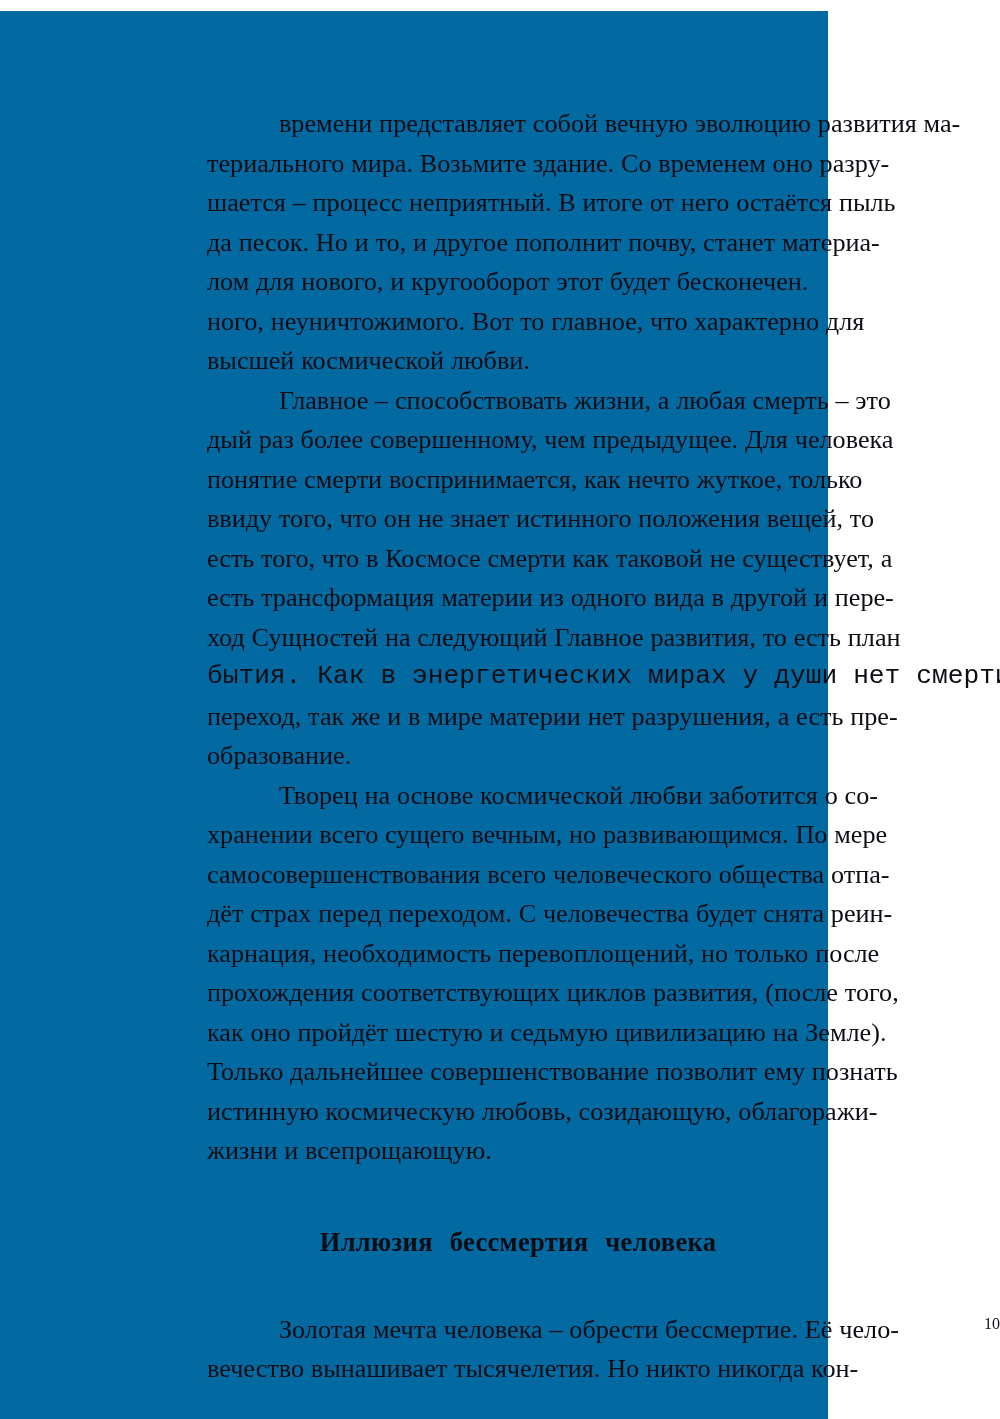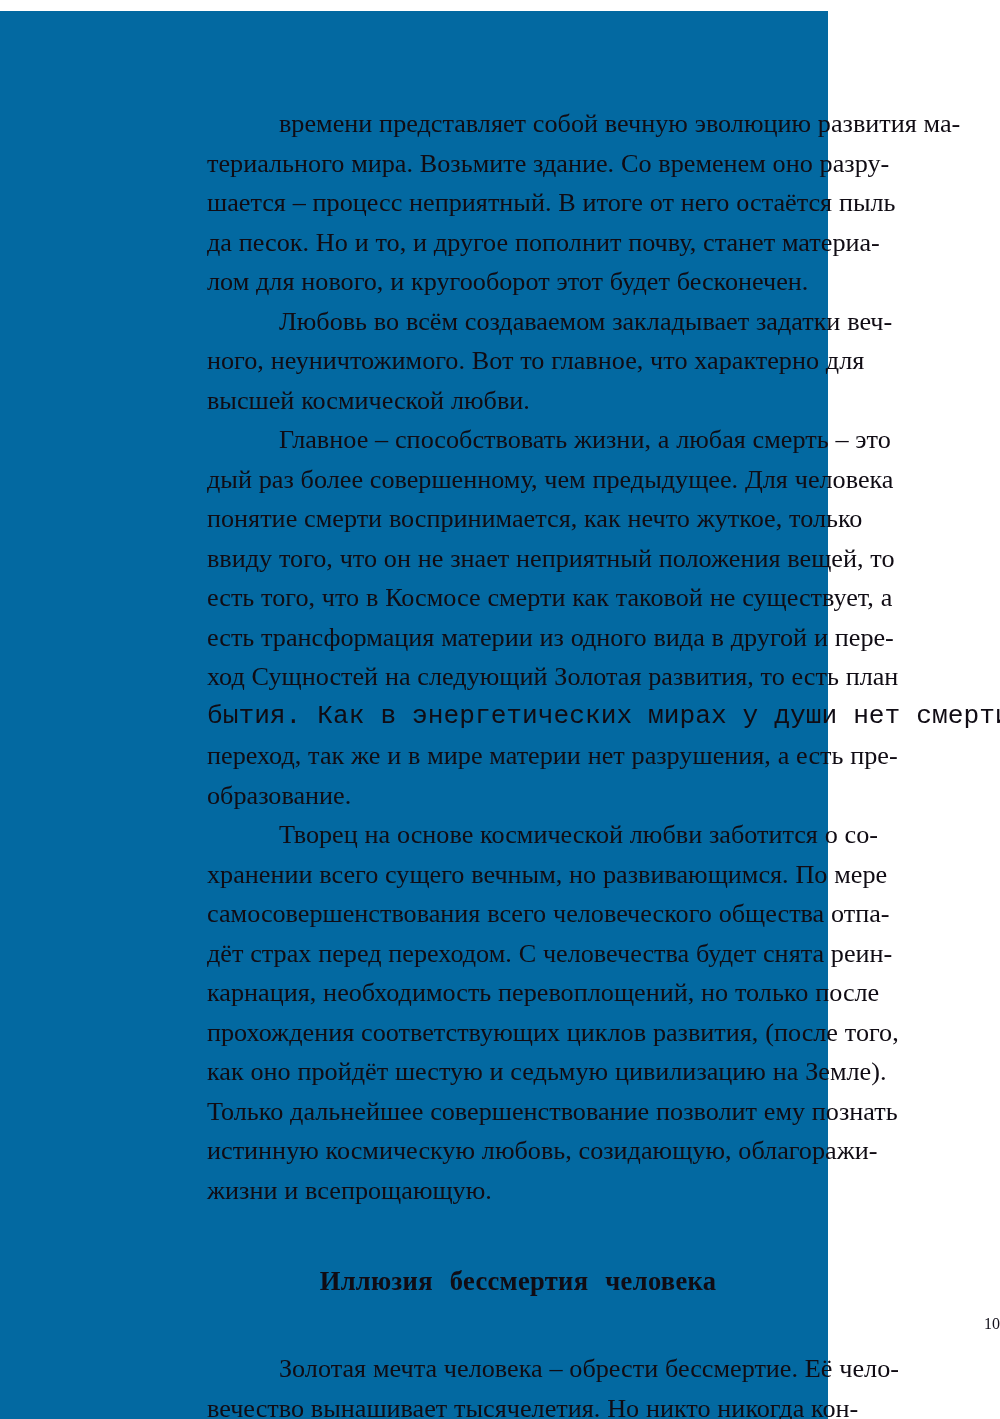--- a/index.html
+++ b/index.html
@@ -84,33 +84,32 @@
 
     <p class="para">
       <span class="ln" style="padding-left: 72px; display: block; justify-content: space-between;">времени представляет собой вечную эволюцию развития ма-</span>
       <span class="ln" style="display: block; justify-content: space-between;">териального мира. Возьмите здание. Со временем оно разру-</span>
       <span class="ln" style="display: block; justify-content: space-between;">шается – процесс неприятный. В итоге от него остаётся пыль</span>
       <span class="ln" style="display: block; justify-content: space-between;">да песок. Но и то, и другое пополнит почву, станет материа-</span>
       <span class="ln">лом для нового, и кругооборот этот будет бесконечен.</span>
     </p>
 
     <p class="para">
-      <span class="ln" style="padding-left: 72px; display: block; justify-content: space-between;">Любовь во всём создаваемом закладывает задатки веч-</span>
       <span class="ln" style="display: block; justify-content: space-between;">ного, неуничтожимого. Вот то главное, что характерно для</span>
       <span class="ln">высшей космической любви.</span>
     </p>
 
     <p class="para">
       <span class="ln" style="padding-left: 72px; display: block; justify-content: space-between;">Главное – способствовать жизни, а любая смерть – это</span>
       <span class="ln" style="display: block; justify-content: space-between;">дый раз более совершенному, чем предыдущее. Для человека</span>
       <span class="ln" style="display: block; justify-content: space-between;">понятие смерти воспринимается, как нечто жуткое, только</span>
-      <span class="ln" style="display: block; justify-content: space-between;">ввиду  того, что он не знает неприятный положения вещей, то</span>
+      <span class="ln" style="display: block; justify-content: space-between;">ввиду  того, что он не знает истинного положения вещей, то</span>
       <span class="ln" style="display: block; justify-content: space-between;">есть того, что в Космосе смерти как таковой не существует, а</span>
       <span class="ln" style="display: block; justify-content: space-between;">есть трансформация материи из одного вида в другой и пере-</span>
-      <span class="ln" style="display: block; justify-content: space-between;">ход Сущностей на следующий Золотая развития, то есть план</span>
+      <span class="ln" style="display: block; justify-content: space-between;">ход Сущностей на следующий Главное развития, то есть план</span>
       <span class="ln" style="display: block; justify-content: space-between; font-family: Liberation Mono, monospace;">бытия. Как в энергетических мирах у души нет смерти, а есть</span>
       <span class="ln" style="display: block; justify-content: space-between;">переход, так же и в мире материи нет разрушения, а есть пре-</span>
       <span class="ln">образование.</span>
     </p>
 
     <p class="para">
       <span class="ln" style="padding-left: 72px; display: block; justify-content: space-between;">Творец на основе космической любви заботится о со-</span>
       <span class="ln" style="display: block; justify-content: space-between;">хранении всего сущего вечным, но развивающимся. По мере</span>
       <span class="ln" style="display: block; justify-content: space-between;">самосовершенствования всего человеческого общества отпа-</span>
       <span class="ln" style="display: block; justify-content: space-between;">дёт страх перед переходом. С человечества будет снята реин-</span>

